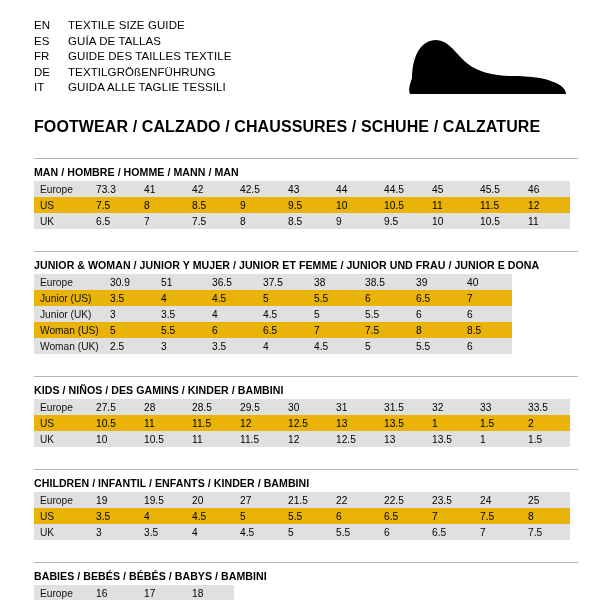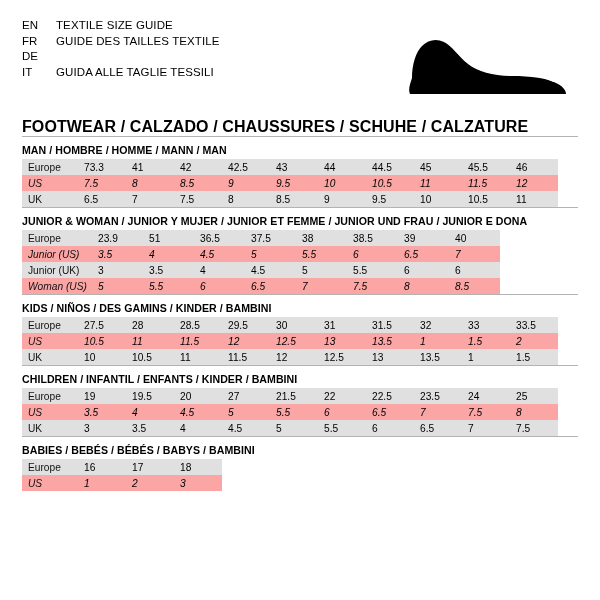--- a/index.html
+++ b/index.html
@@ -12,21 +12,21 @@
     background: #ffffff;
     font-family: "Liberation Sans", sans-serif;
     color: #000000;
     overflow: hidden;
   }
   .page {
     position: relative;
     width: 600px;
     height: 600px;
     box-sizing: border-box;
-    padding: 18px 22px 0 22px;
+    padding: 18px 22px 0 34px;
   }
 
   
   .header {
     position: relative;
     height: 86px;
   }
   .lang-list {
     font-size: 11.5px;
     line-height: 15.6px;
@@ -52,20 +52,21 @@
 
   .footwear-line {
     font-size: 16px;
     font-weight: bold;
     letter-spacing: 0.1px;
     margin-top: 14px;
   }
 
   
   .section {
+    margin-top: 22px;
   }
   .section-title {
     font-size: 10.6px;
     font-weight: bold;
     letter-spacing: 0.05px;
     margin-bottom: 3px;
     border-top: 1px solid #b3b3b3;
     padding-top: 7px;
   }
   table.size {
@@ -76,46 +77,50 @@
   table.size td {
     height: 16px;
     padding: 0 0 0 6px;
     vertical-align: middle;
     white-space: nowrap;
   }
   table.size tr.shaded td {
     background: #e0e0e0;
   }
   table.size tr.plain td {
-    background: #fca5a5;
-    font-style: italic;
+    background: #eab308;
   }
   td.label {
     color: #111111;
   }
 
   
 </style>
 </head>
 <body>
 
 <div class="page">
 
   <div class="header">
     <div class="lang-list">
         <div class="lang-row">
           <div class="lang-code">EN</div>
           <div class="lang-title">TEXTILE SIZE GUIDE</div>
         </div>
         <div class="lang-row">
+          <div class="lang-code">ES</div>
+          <div class="lang-title">GUÍA DE TALLAS</div>
+        </div>
+        <div class="lang-row">
           <div class="lang-code">FR</div>
           <div class="lang-title">GUIDE DES TAILLES TEXTILE</div>
         </div>
         <div class="lang-row">
           <div class="lang-code">DE</div>
+          <div class="lang-title">TEXTILGRÖßENFÜHRUNG</div>
         </div>
         <div class="lang-row">
           <div class="lang-code">IT</div>
           <div class="lang-title">GUIDA ALLE TAGLIE TESSILI</div>
         </div>
       </div>
     <div class="shoe-icon">
       <svg width="168" height="62" viewBox="0 0 168 62" xmlns="http://www.w3.org/2000/svg">
         <path d="M10 44 C10 30 14 18 20 12 C26 6 34 4 42 8 C50 12 56 22 66 30
                  C76 38 92 42 110 42 C128 42 146 44 156 50 C162 53.5 164 57 164 60
@@ -197,21 +202,21 @@
             <col style="width: 51px;">
             <col style="width: 51px;">
             <col style="width: 51px;">
             <col style="width: 51px;">
             <col style="width: 51px;">
             <col style="width: 51px;">
           </colgroup>
           <tbody>
             <tr class="shaded">
               <td class="label">Europe</td>
-              <td>23.9</td>
+              <td>30.9</td>
               <td>51</td>
               <td>36.5</td>
               <td>37.5</td>
               <td>38</td>
               <td>38.5</td>
               <td>39</td>
               <td>40</td>
             </tr>
             <tr class="plain">
               <td class="label">Junior (US)</td>
@@ -238,20 +243,31 @@
             <tr class="plain">
               <td class="label">Woman (US)</td>
               <td>5</td>
               <td>5.5</td>
               <td>6</td>
               <td>6.5</td>
               <td>7</td>
               <td>7.5</td>
               <td>8</td>
               <td>8.5</td>
+            </tr>
+            <tr class="shaded">
+              <td class="label">Woman (UK)</td>
+              <td>2.5</td>
+              <td>3</td>
+              <td>3.5</td>
+              <td>4</td>
+              <td>4.5</td>
+              <td>5</td>
+              <td>5.5</td>
+              <td>6</td>
             </tr>
           </tbody>
         </table>
       </div>
       <div class="section">
         <div class="section-title">KIDS / NIÑOS / DES GAMINS / KINDER / BAMBINI</div>
         <table class="size">
           <colgroup>
             <col style="width: 56px;">
             <col style="width: 48px;">

